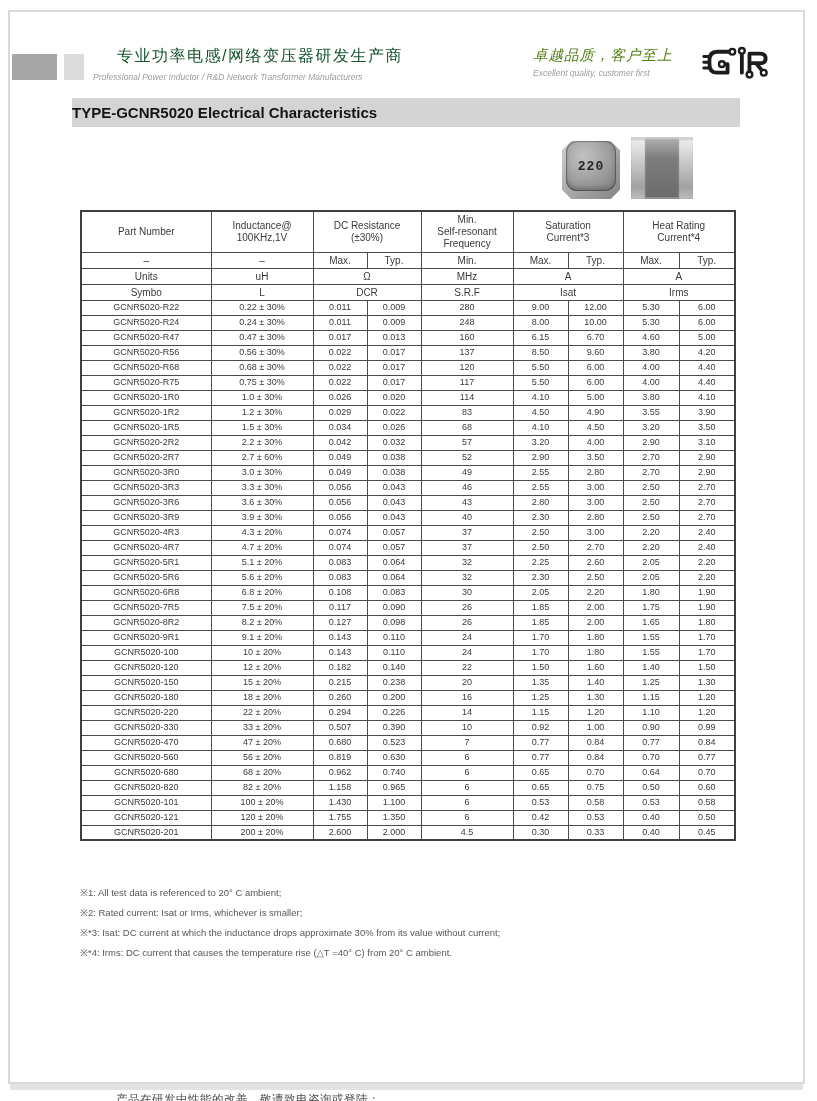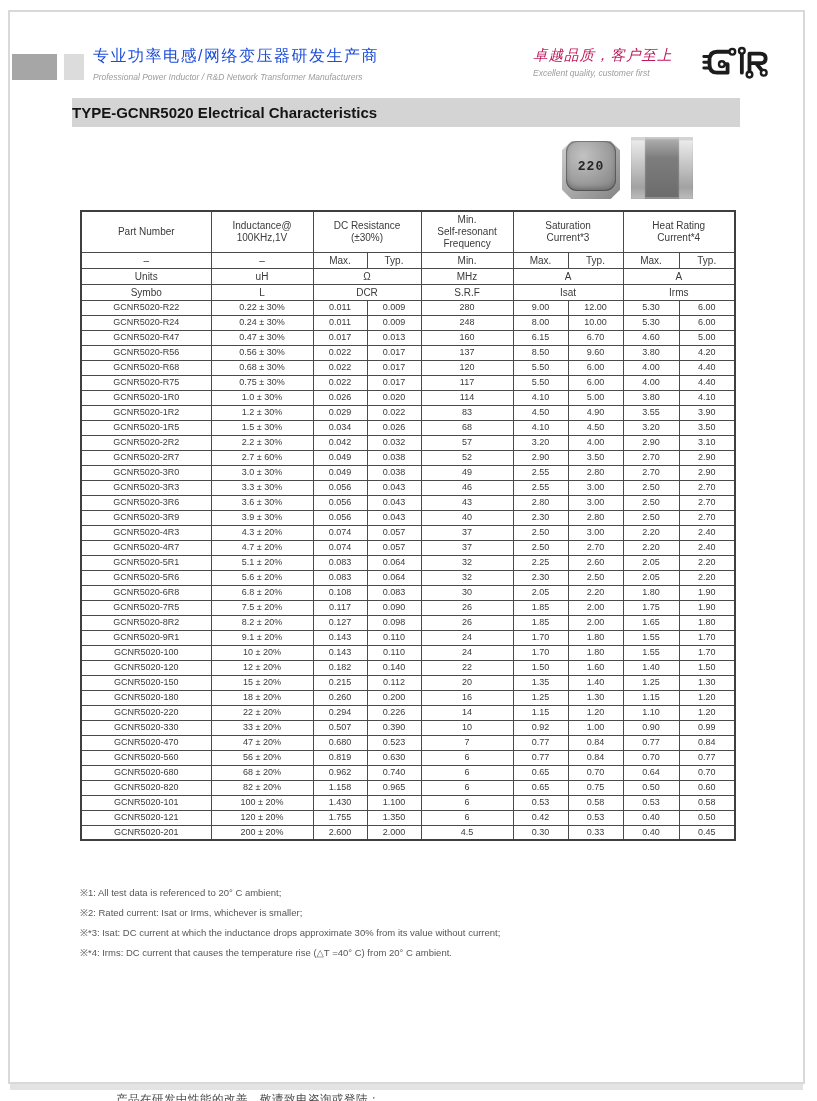--- a/index.html
+++ b/index.html
@@ -11,24 +11,24 @@
     background: #fff; border: 2px solid #d9d9d9;
     box-shadow: 0 8px 0 -2px #e3e3e3;
   }
 
   
   .brand-row { position: absolute; left: 0; top: 32px; width: 100%; height: 62px; }
   .sq { position: absolute; top: 10px; }
   .sq.dark  { left: 2px;  width: 45px; height: 26px; background: #a6a6a6; }
   .sq.light { left: 54px; width: 20px; height: 26px; background: #dcdcdc; }
   .brand-text { position: absolute; left: 83px; top: 2px; }
-  .brand-cn { font-size: 16px; color: #1d4ed8; letter-spacing: 1.5px; }
+  .brand-cn { font-size: 16px; color: #14532d; letter-spacing: 1.5px; margin-left: 24px; }
   .brand-en { font-size: 8.5px; font-style: italic; color: #9c9c9c; margin-top: 5px; }
   .slogan { position: absolute; left: 523px; top: 2px; font-style: italic; }
-  .slogan-cn { font-size: 14.5px; color: #be185d; letter-spacing: 1px; }
+  .slogan-cn { font-size: 14.5px; color: #4d7c0f; letter-spacing: 1px; }
   .slogan-en { font-size: 8.5px; color: #9c9c9c; margin-top: 3px; }
   .logo { position: absolute; right: 24px; top: -2px; width: 80px; height: 50px; }
 
   
   .title-bar {
     position: absolute; left: 62px; top: 86px; width: 668px; height: 29px;
     background: #d4d4d4; display: flex; align-items: center;
   }
   .title-bar span { font-weight: bold; font-size: 15px; color: #141414; }
 
@@ -451,21 +451,21 @@
           <td>22</td>
           <td>1.50</td>
           <td>1.60</td>
           <td>1.40</td>
           <td>1.50</td>
         </tr>
         <tr>
           <td>GCNR5020-150</td>
           <td>15 ± 20%</td>
           <td>0.215</td>
-          <td>0.112</td>
+          <td>0.238</td>
           <td>20</td>
           <td>1.35</td>
           <td>1.40</td>
           <td>1.25</td>
           <td>1.30</td>
         </tr>
         <tr>
           <td>GCNR5020-180</td>
           <td>18 ± 20%</td>
           <td>0.260</td>

